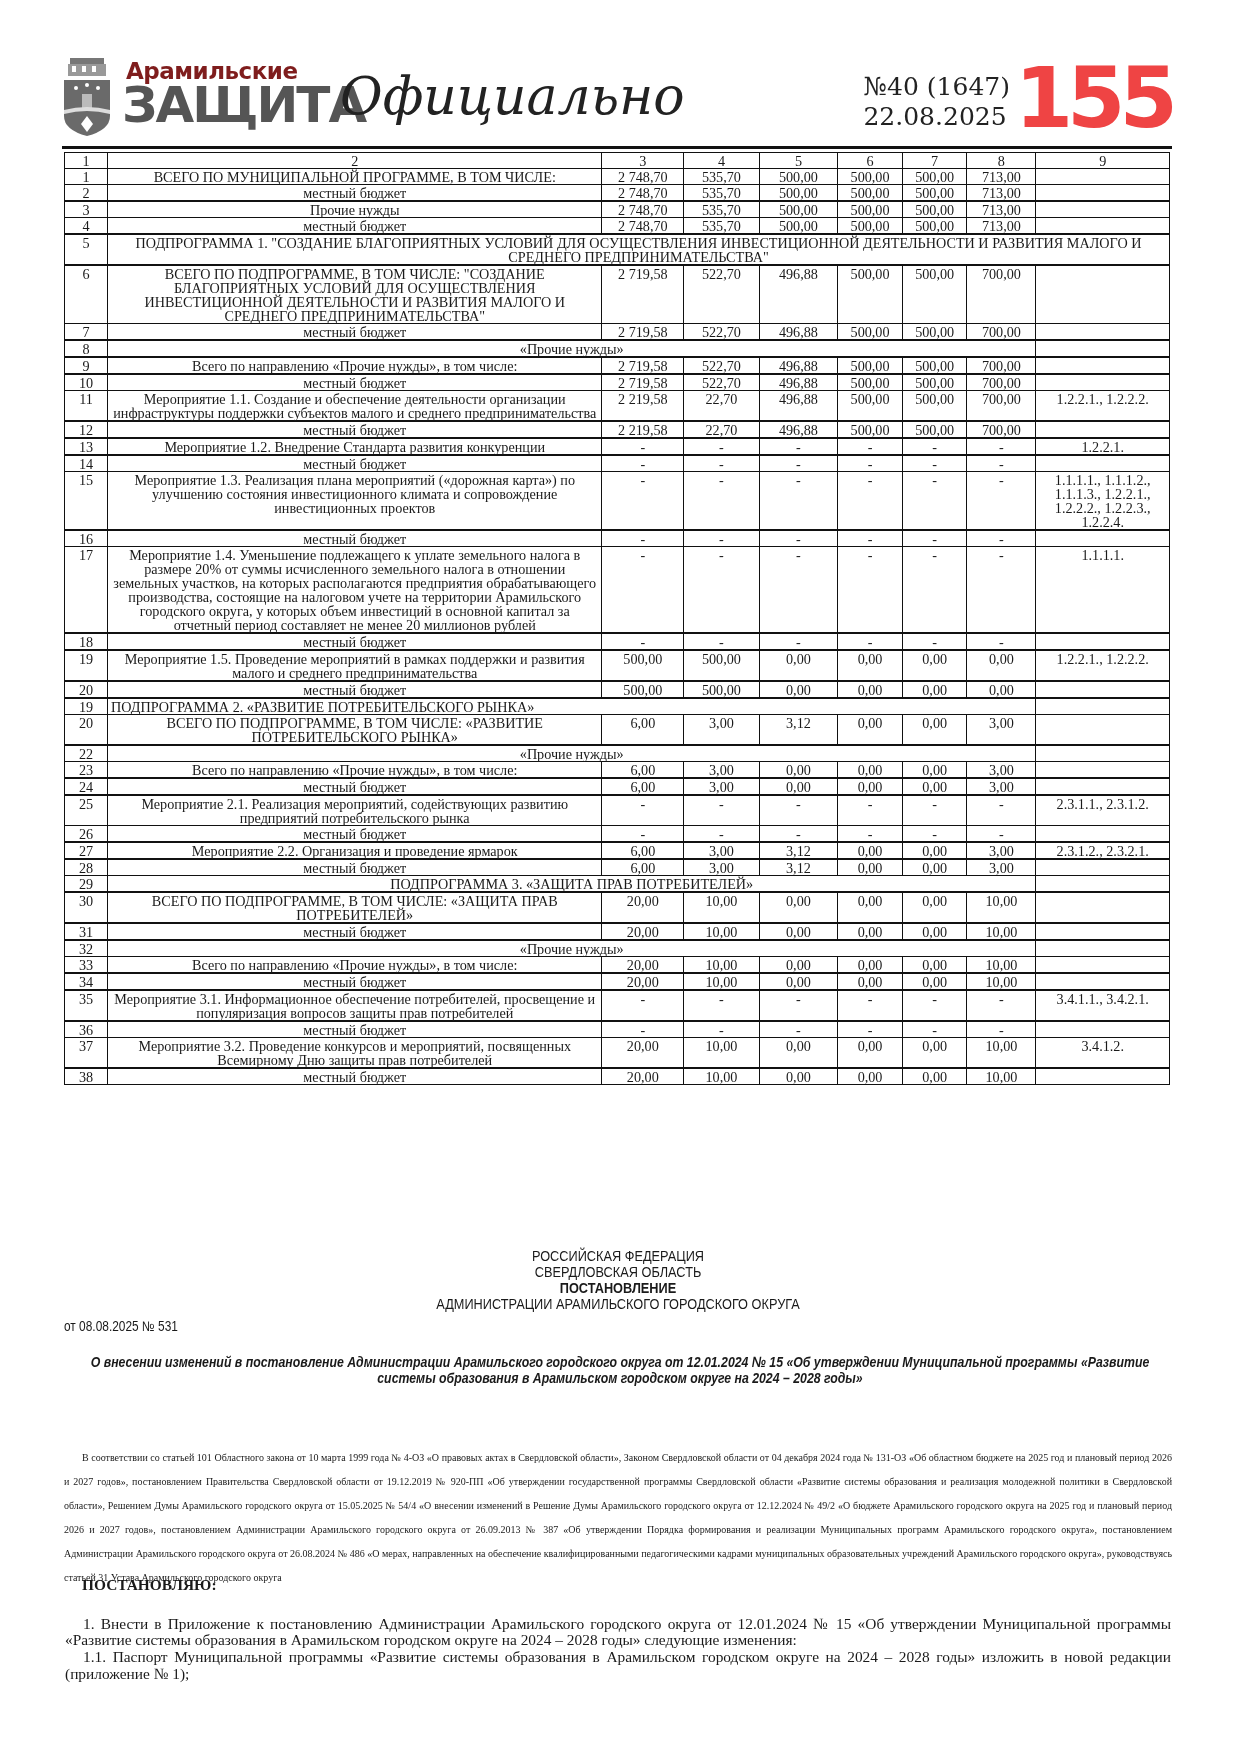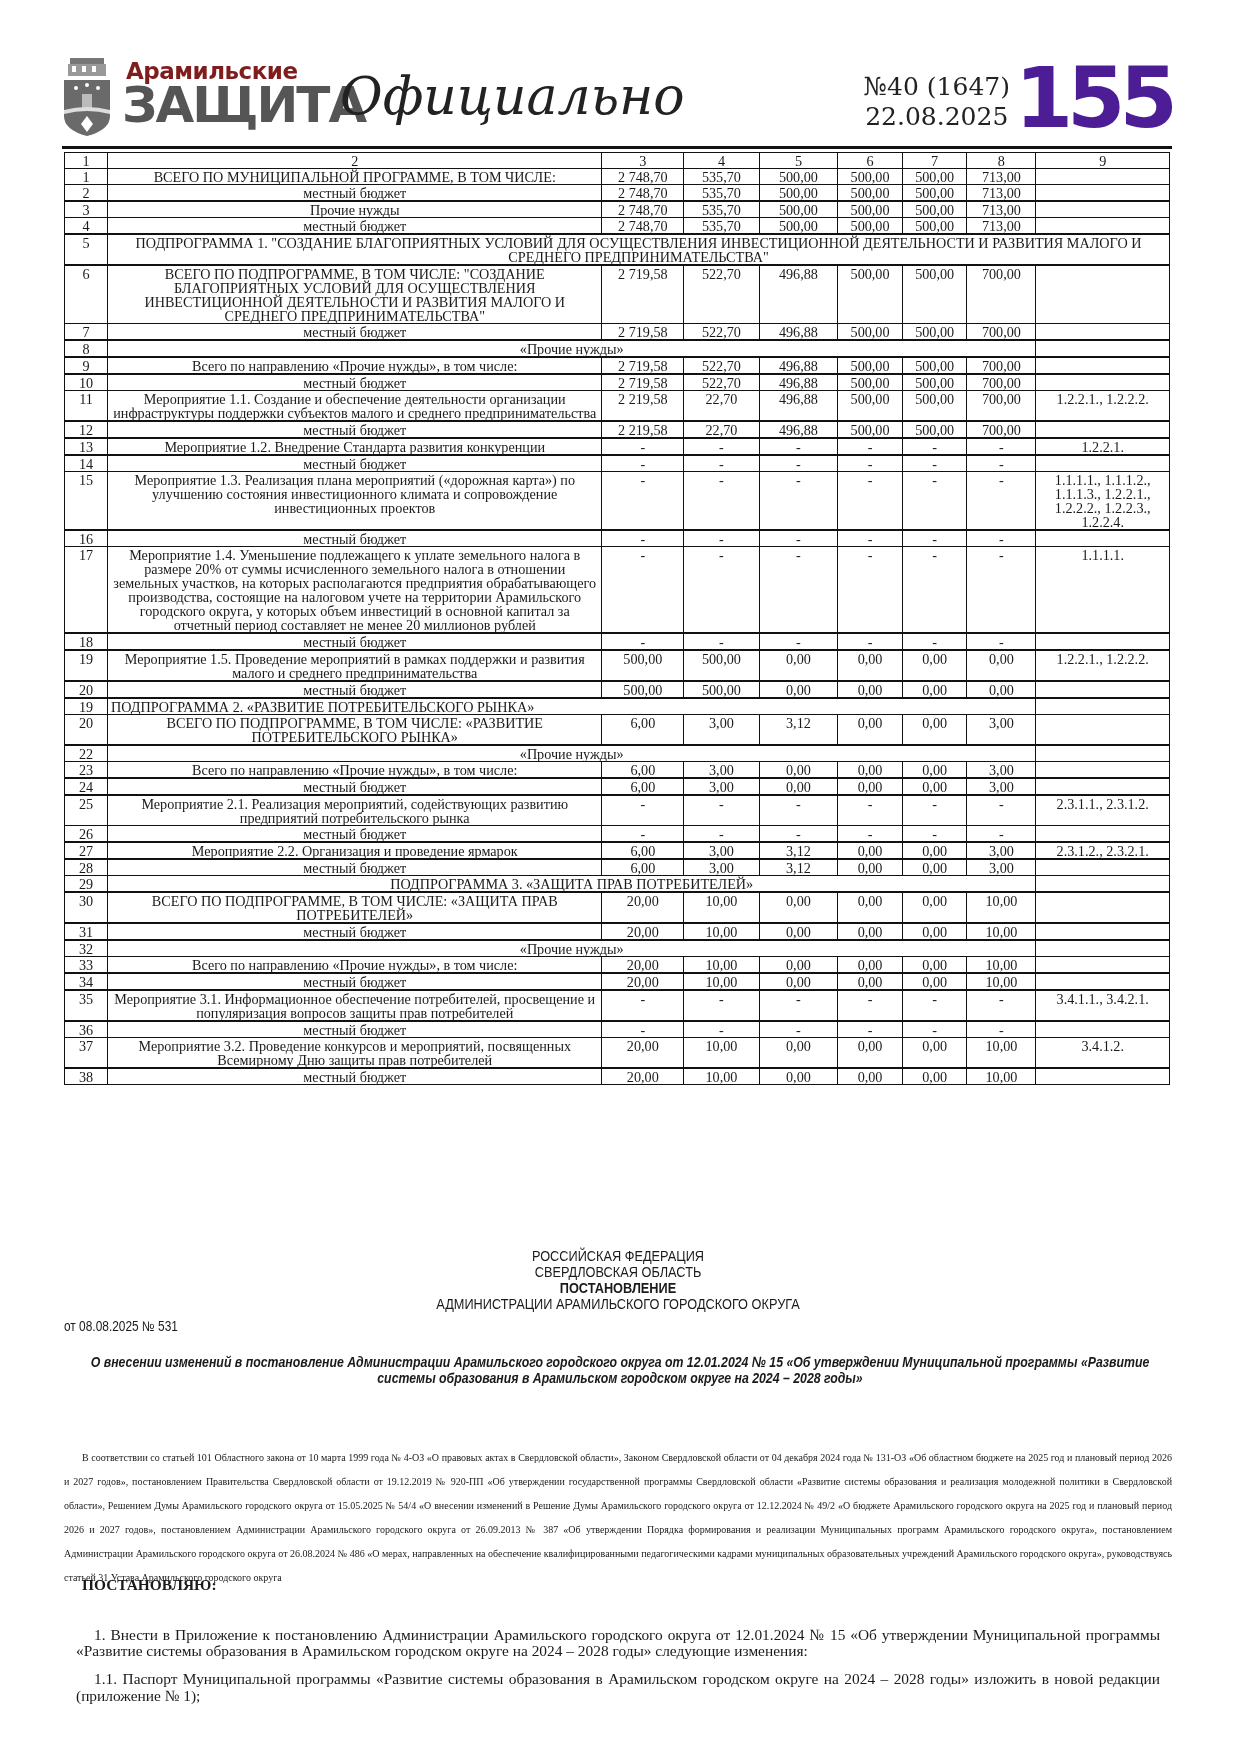--- a/index.html
+++ b/index.html
@@ -2,40 +2,40 @@
 <html><head>
 <meta charset="utf-8">
 <style>
   html, body { margin:0; padding:0; background:#ffffff; }
   body { width:1241px; height:1754px; position:relative; overflow:hidden; font-family:"Liberation Serif", serif; color:#1a1a1a; }
   .masthead { position:absolute; left:62px; top:52px; width:1110px; height:90px; }
   .crest { position:absolute; left:0; top:6px; width:50px; height:78px; }
   .brand-top { position:absolute; left:64px; top:6px; font-family:"DejaVu Sans", sans-serif; font-size:23px; font-weight:bold; color:#7f1d1d; letter-spacing:-0.5px; }
   .brand-main { position:absolute; left:60px; top:28px; font-family:"DejaVu Sans", sans-serif; font-size:50px; font-weight:bold; color:#555; letter-spacing:-2px; line-height:1; }
   .section-title { position:absolute; left:278px; top:14px; font-family:"DejaVu Serif", serif; font-style:italic; font-size:52px; color:#222; }
-  .issue { position:absolute; right:162px; top:20px; text-align:center; font-family:"DejaVu Serif", serif; font-size:25px; line-height:30px; color:#222; }
-  .page-num { position:absolute; right:0; top:4px; font-family:"DejaVu Sans", sans-serif; font-weight:bold; font-size:84px; letter-spacing:-6px; color:#4c1d95; line-height:1; }
+  .issue { position:absolute; right:162px; top:20px; text-align:left; font-family:"DejaVu Serif", serif; font-size:25px; line-height:30px; color:#222; }
+  .page-num { position:absolute; right:0; top:4px; font-family:"DejaVu Sans", sans-serif; font-weight:bold; font-size:84px; letter-spacing:-6px; color:#ef4444; line-height:1; }
   .rule { position:absolute; left:62px; top:146px; width:1110px; height:3px; background:#111; }
 
   table.budget { position:absolute; left:64px; top:152px; width:1106px; border-collapse:collapse; font-size:14.2px; line-height:14px; table-layout:fixed; }
   table.budget td { border:1.5px solid #111; padding:1px 3px 0 3px; vertical-align:top; text-align:center; }
   table.budget td.num { text-align:center; }
   table.budget td.desc { text-align:center; }
   table.budget td.left { text-align:left;margin-top:32px; }
   table.budget tr.thick td { border-top:2.5px solid #111; }
 
   .decree { position:absolute; left:64px; width:1108px; }
   .decree-head { top:1248px; text-align:center; font-size:15px; line-height:16px; font-family:"Liberation Sans", sans-serif; transform:scaleX(0.85); transform-origin:center; }
   .decree-head .b { font-weight:bold; }
   .decree-date { top:1318px; font-size:14px; font-family:"Liberation Sans", sans-serif; transform:scaleX(0.85); transform-origin:left; }
   .decree-title { top:1354px; text-align:center; font-size:15px; line-height:16px; font-weight:bold; font-style:italic; font-family:"Liberation Sans", sans-serif; transform:scaleX(0.82); transform-origin:center; width:1350px; left:-55px; }
   .decree-body { top:1446px; font-size:10px; line-height:24px; text-align:justify; text-indent:18px; }
   .decree-resolve { top:1576px; font-size:15.4px; font-weight:bold; left:82px; }
   .decree-items { top:1615px; font-size:15.4px; line-height:16.2px; text-align:justify; }
-  .decree-items p { margin:12px; text-indent:18px; }
+  .decree-items p { margin:1px; text-indent:18px; }
 </style>
 </head>
 <body>
 
 <div class="masthead">
   <svg class="crest" viewBox="0 0 50 78">
     <rect x="8" y="0" width="34" height="6" fill="#777"></rect>
     <rect x="6" y="6" width="38" height="12" fill="#999"></rect>
     <rect x="10" y="8" width="4" height="6" fill="#fff"></rect>
       <rect x="20" y="8" width="4" height="6" fill="#fff"></rect>

